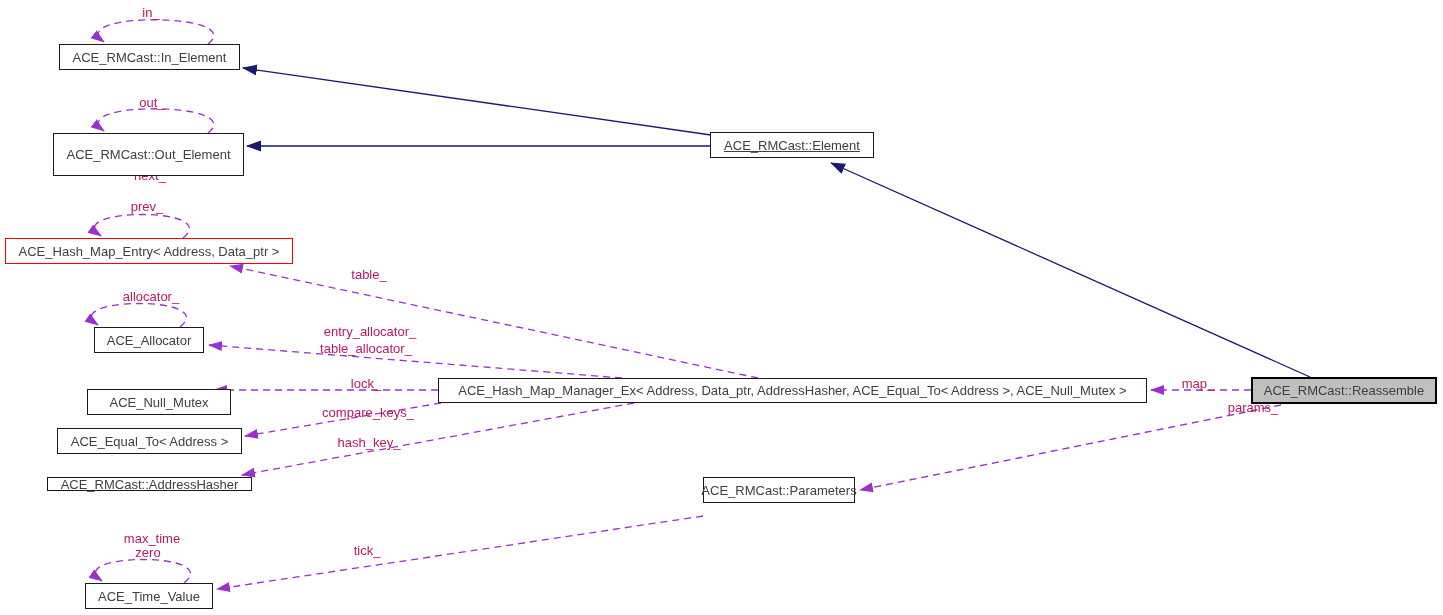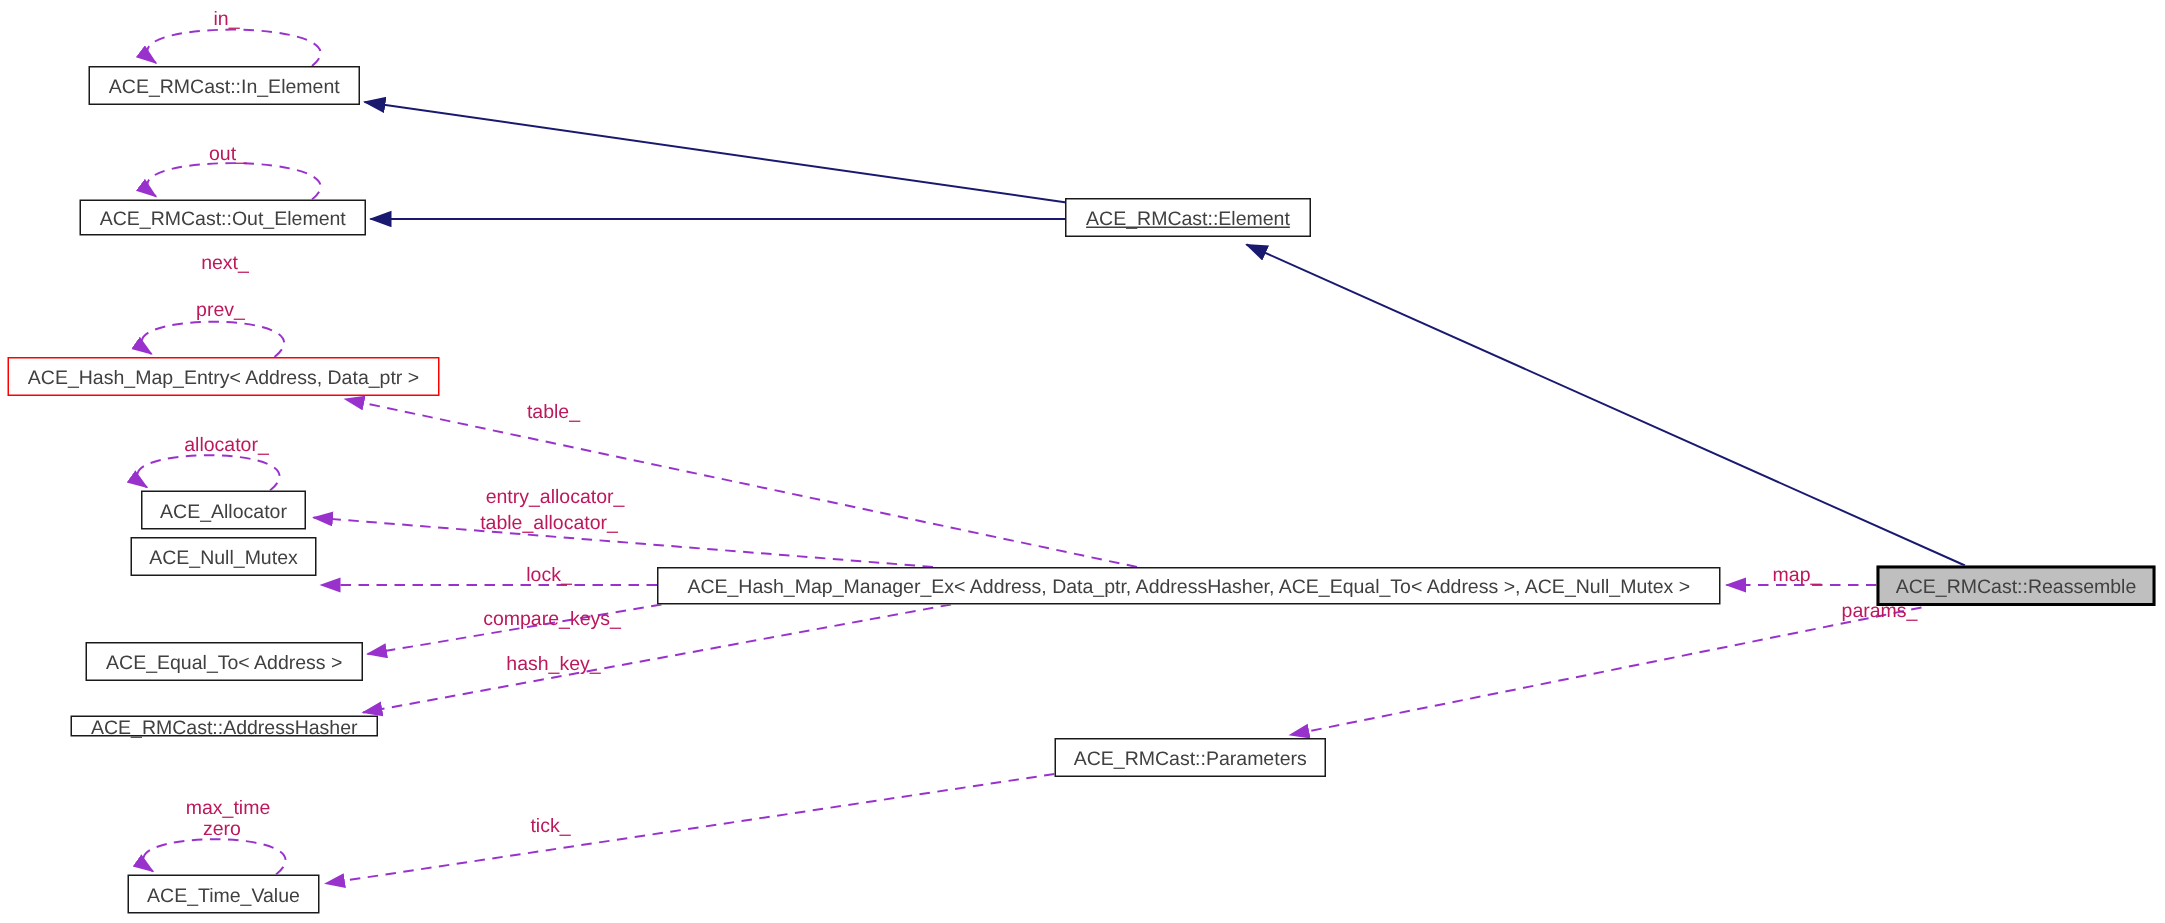--- a/index.html
+++ b/index.html
@@ -62,30 +62,30 @@
     <path class="edge-usage" marker-end="url(#ah-u)" d="M703,516 L217,589"></path>
 
     <path class="edge-usage" marker-end="url(#ah-u)" d="M208,44 C248,12 64,12 104,42"></path>
     <path class="edge-usage" marker-end="url(#ah-u)" d="M208,133 C248,101 64,101 104,131"></path>
     <path class="edge-usage" marker-end="url(#ah-u)" d="M183,238 C223,206 61,208 101,236"></path>
     <path class="edge-usage" marker-end="url(#ah-u)" d="M180,327 C220,295 58,297 98,325"></path>
     <path class="edge-usage" marker-end="url(#ah-u)" d="M184,583 C224,551 62,553 102,581"></path>
   </svg>
 
   <div class="node" style="left:59px;top:44px;width:181px;height:26px;">ACE_RMCast::In_Element</div>
-  <div class="node" style="left:53px;top:133px;width:191px;height:24px;">ACE_RMCast::Out_Element</div>
+  <div class="node" style="left:53px;top:133px;width:191px;height:43px;">ACE_RMCast::Out_Element</div>
   <div class="node node-red" style="left:5px;top:238px;width:288px;height:26px;">ACE_Hash_Map_Entry&lt; Address, Data_ptr &gt;</div>
   <div class="node" style="left:94px;top:327px;width:110px;height:26px;">ACE_Allocator</div>
-  <div class="node" style="left:87px;top:358px;width:124px;height:26px;">ACE_Null_Mutex</div>
+  <div class="node" style="left:87px;top:389px;width:144px;height:26px;">ACE_Null_Mutex</div>
   <div class="node" style="left:57px;top:428px;width:185px;height:26px;">ACE_Equal_To&lt; Address &gt;</div>
   <div class="node" style="left:47px;top:477px;width:205px;height:14px;">ACE_RMCast::AddressHasher</div>
   <div class="node" style="left:85px;top:583px;width:128px;height:26px;">ACE_Time_Value</div>
   <div class="node" style="left:710px;top:132px;width:164px;height:26px;text-decoration:underline;">ACE_RMCast::Element</div>
   <div class="node" style="left:438px;top:378px;width:709px;height:25px;">ACE_Hash_Map_Manager_Ex&lt; Address, Data_ptr, AddressHasher, ACE_Equal_To&lt; Address &gt;, ACE_Null_Mutex &gt;</div>
-  <div class="node" style="left:703px;top:492px;width:181px;height:26px;">ACE_RMCast::Parameters</div>
+  <div class="node" style="left:703px;top:477px;width:152px;height:26px;">ACE_RMCast::Parameters</div>
   <div class="node node-target" style="left:1251px;top:377px;width:186px;height:27px;">ACE_RMCast::Reassemble</div>
 
   <div class="edge-label" style="left:151px;top:12px;">in_</div>
   <div class="edge-label" style="left:152px;top:102px;">out_</div>
   <div class="edge-label" style="left:150px;top:175px;text-align:center;">next_</div>
   <div class="edge-label" style="left:147px;top:206px;">prev_</div>
   <div class="edge-label" style="left:151px;top:296px;">allocator_</div>
   <div class="edge-label" style="left:369px;top:274px;">table_</div>
   <div class="edge-label" style="left:370px;top:331px;">entry_allocator_</div>
   <div class="edge-label" style="left:366px;top:348px;">table_allocator_</div>

